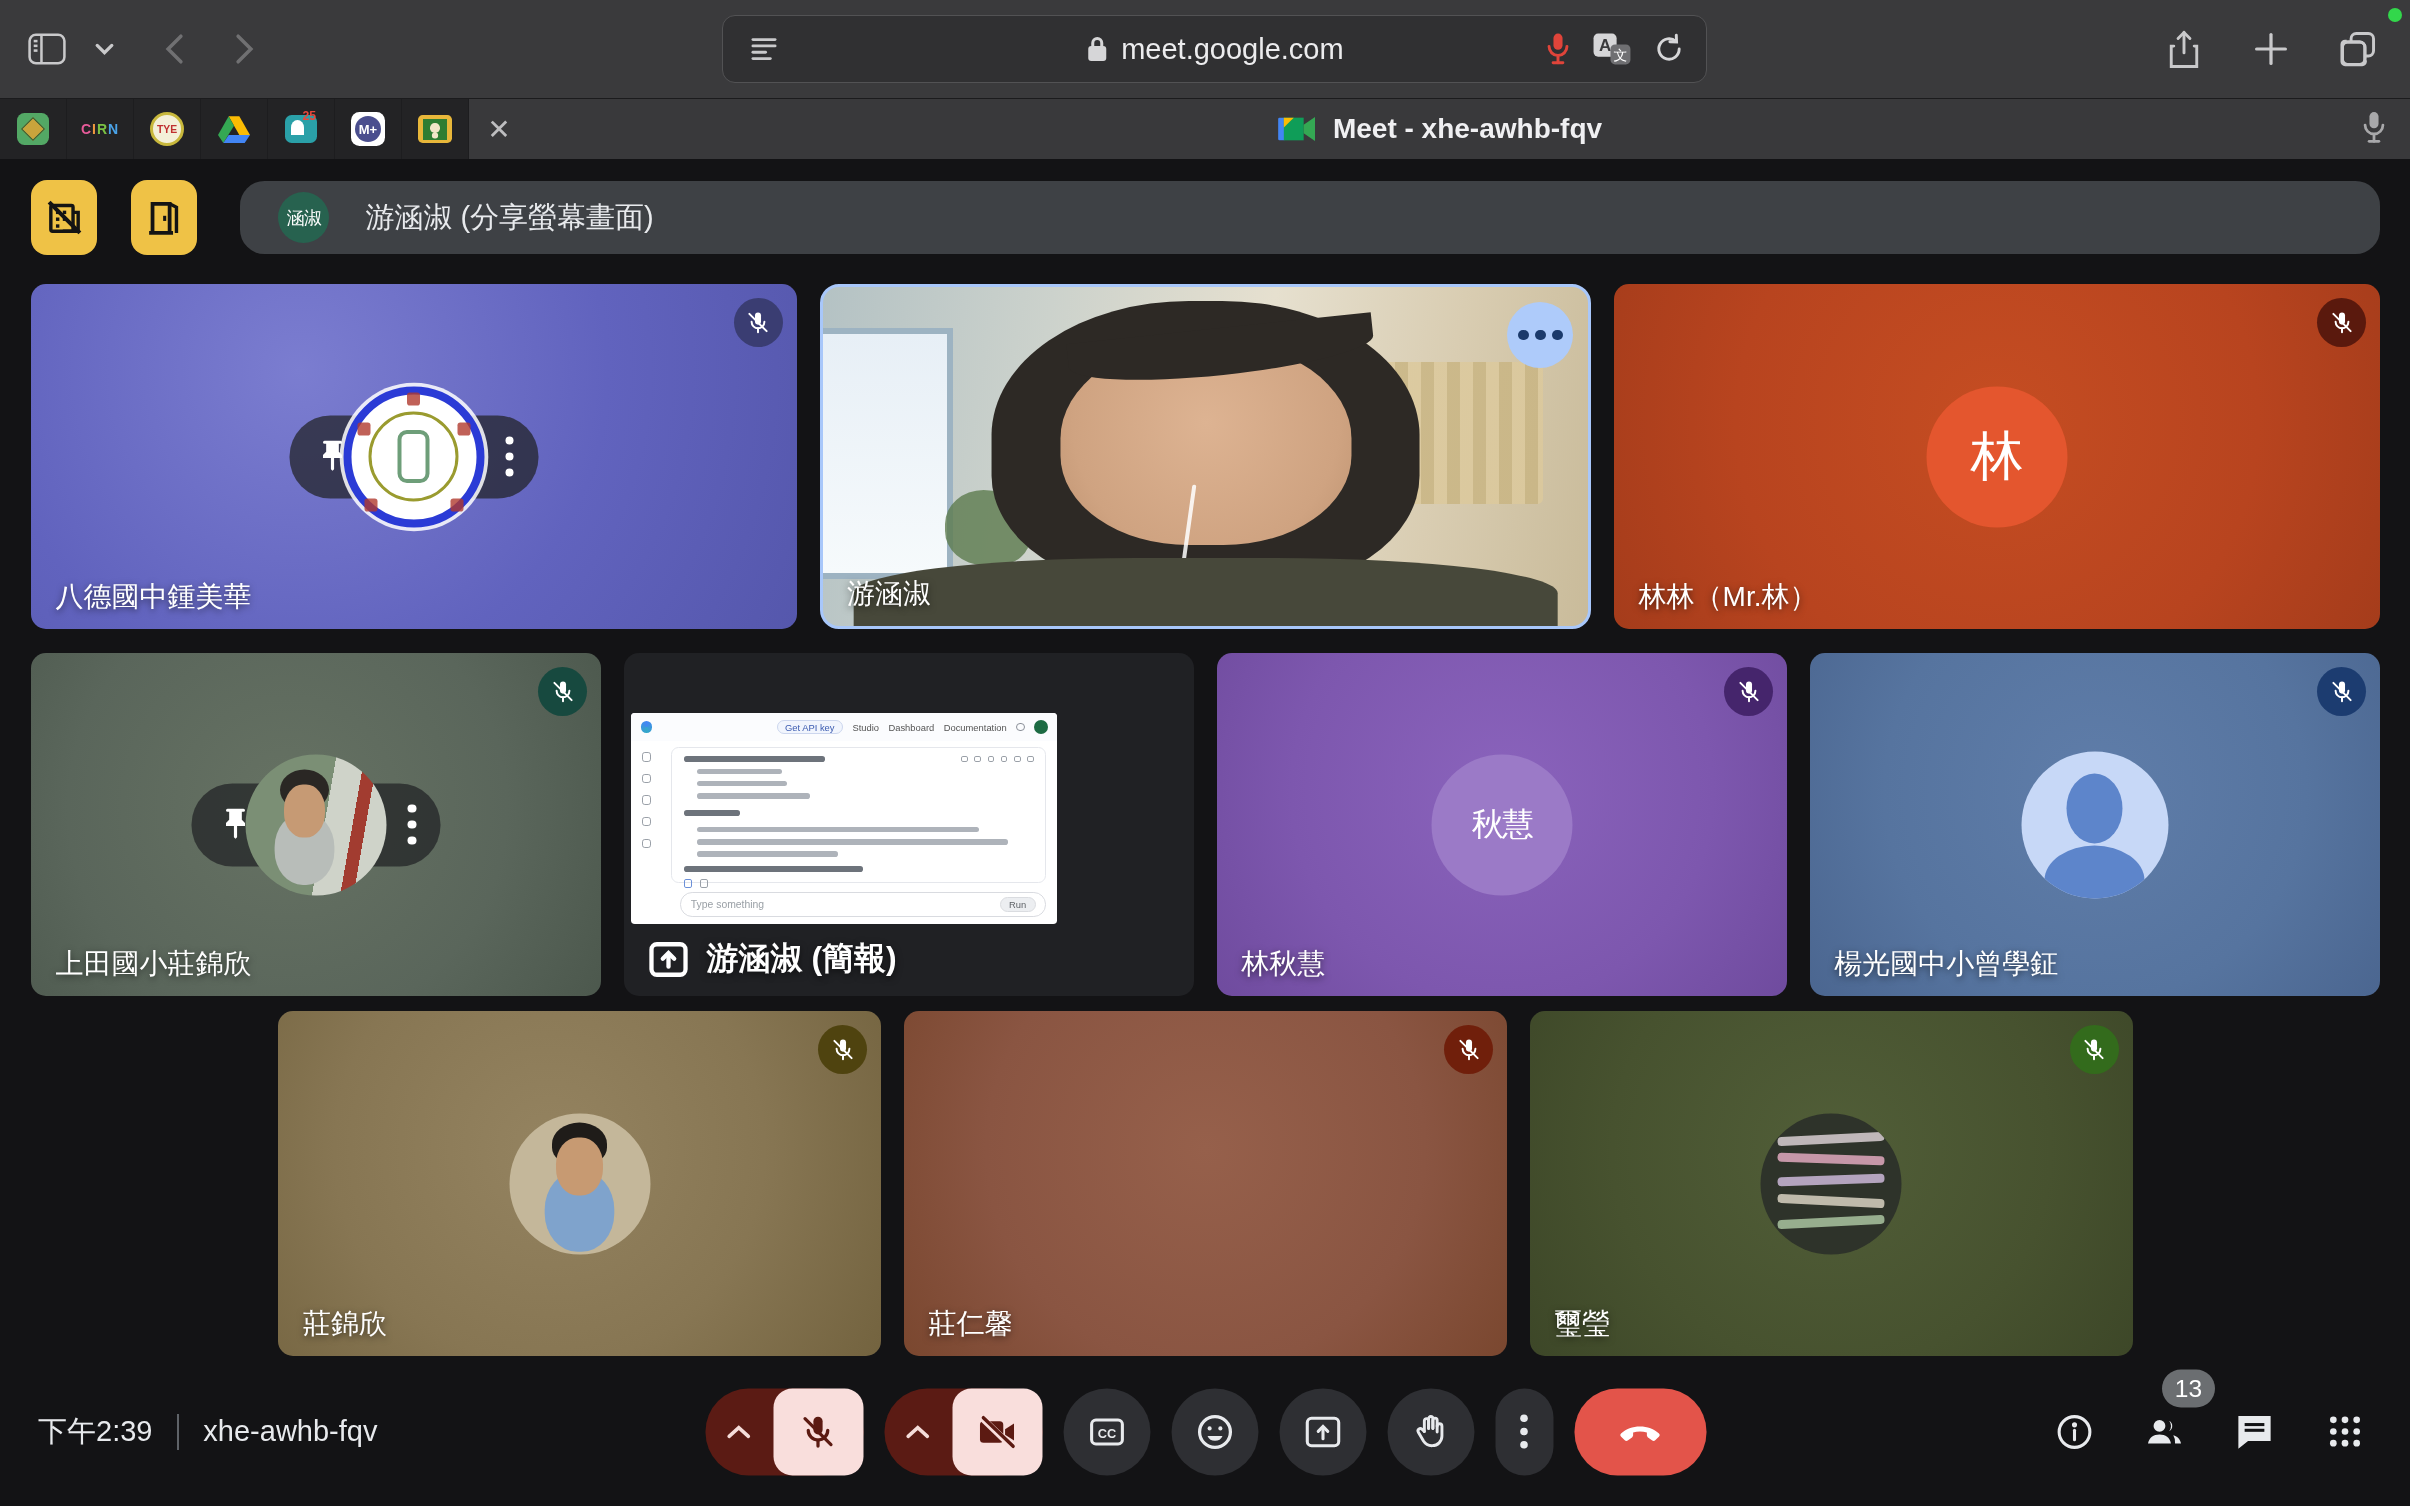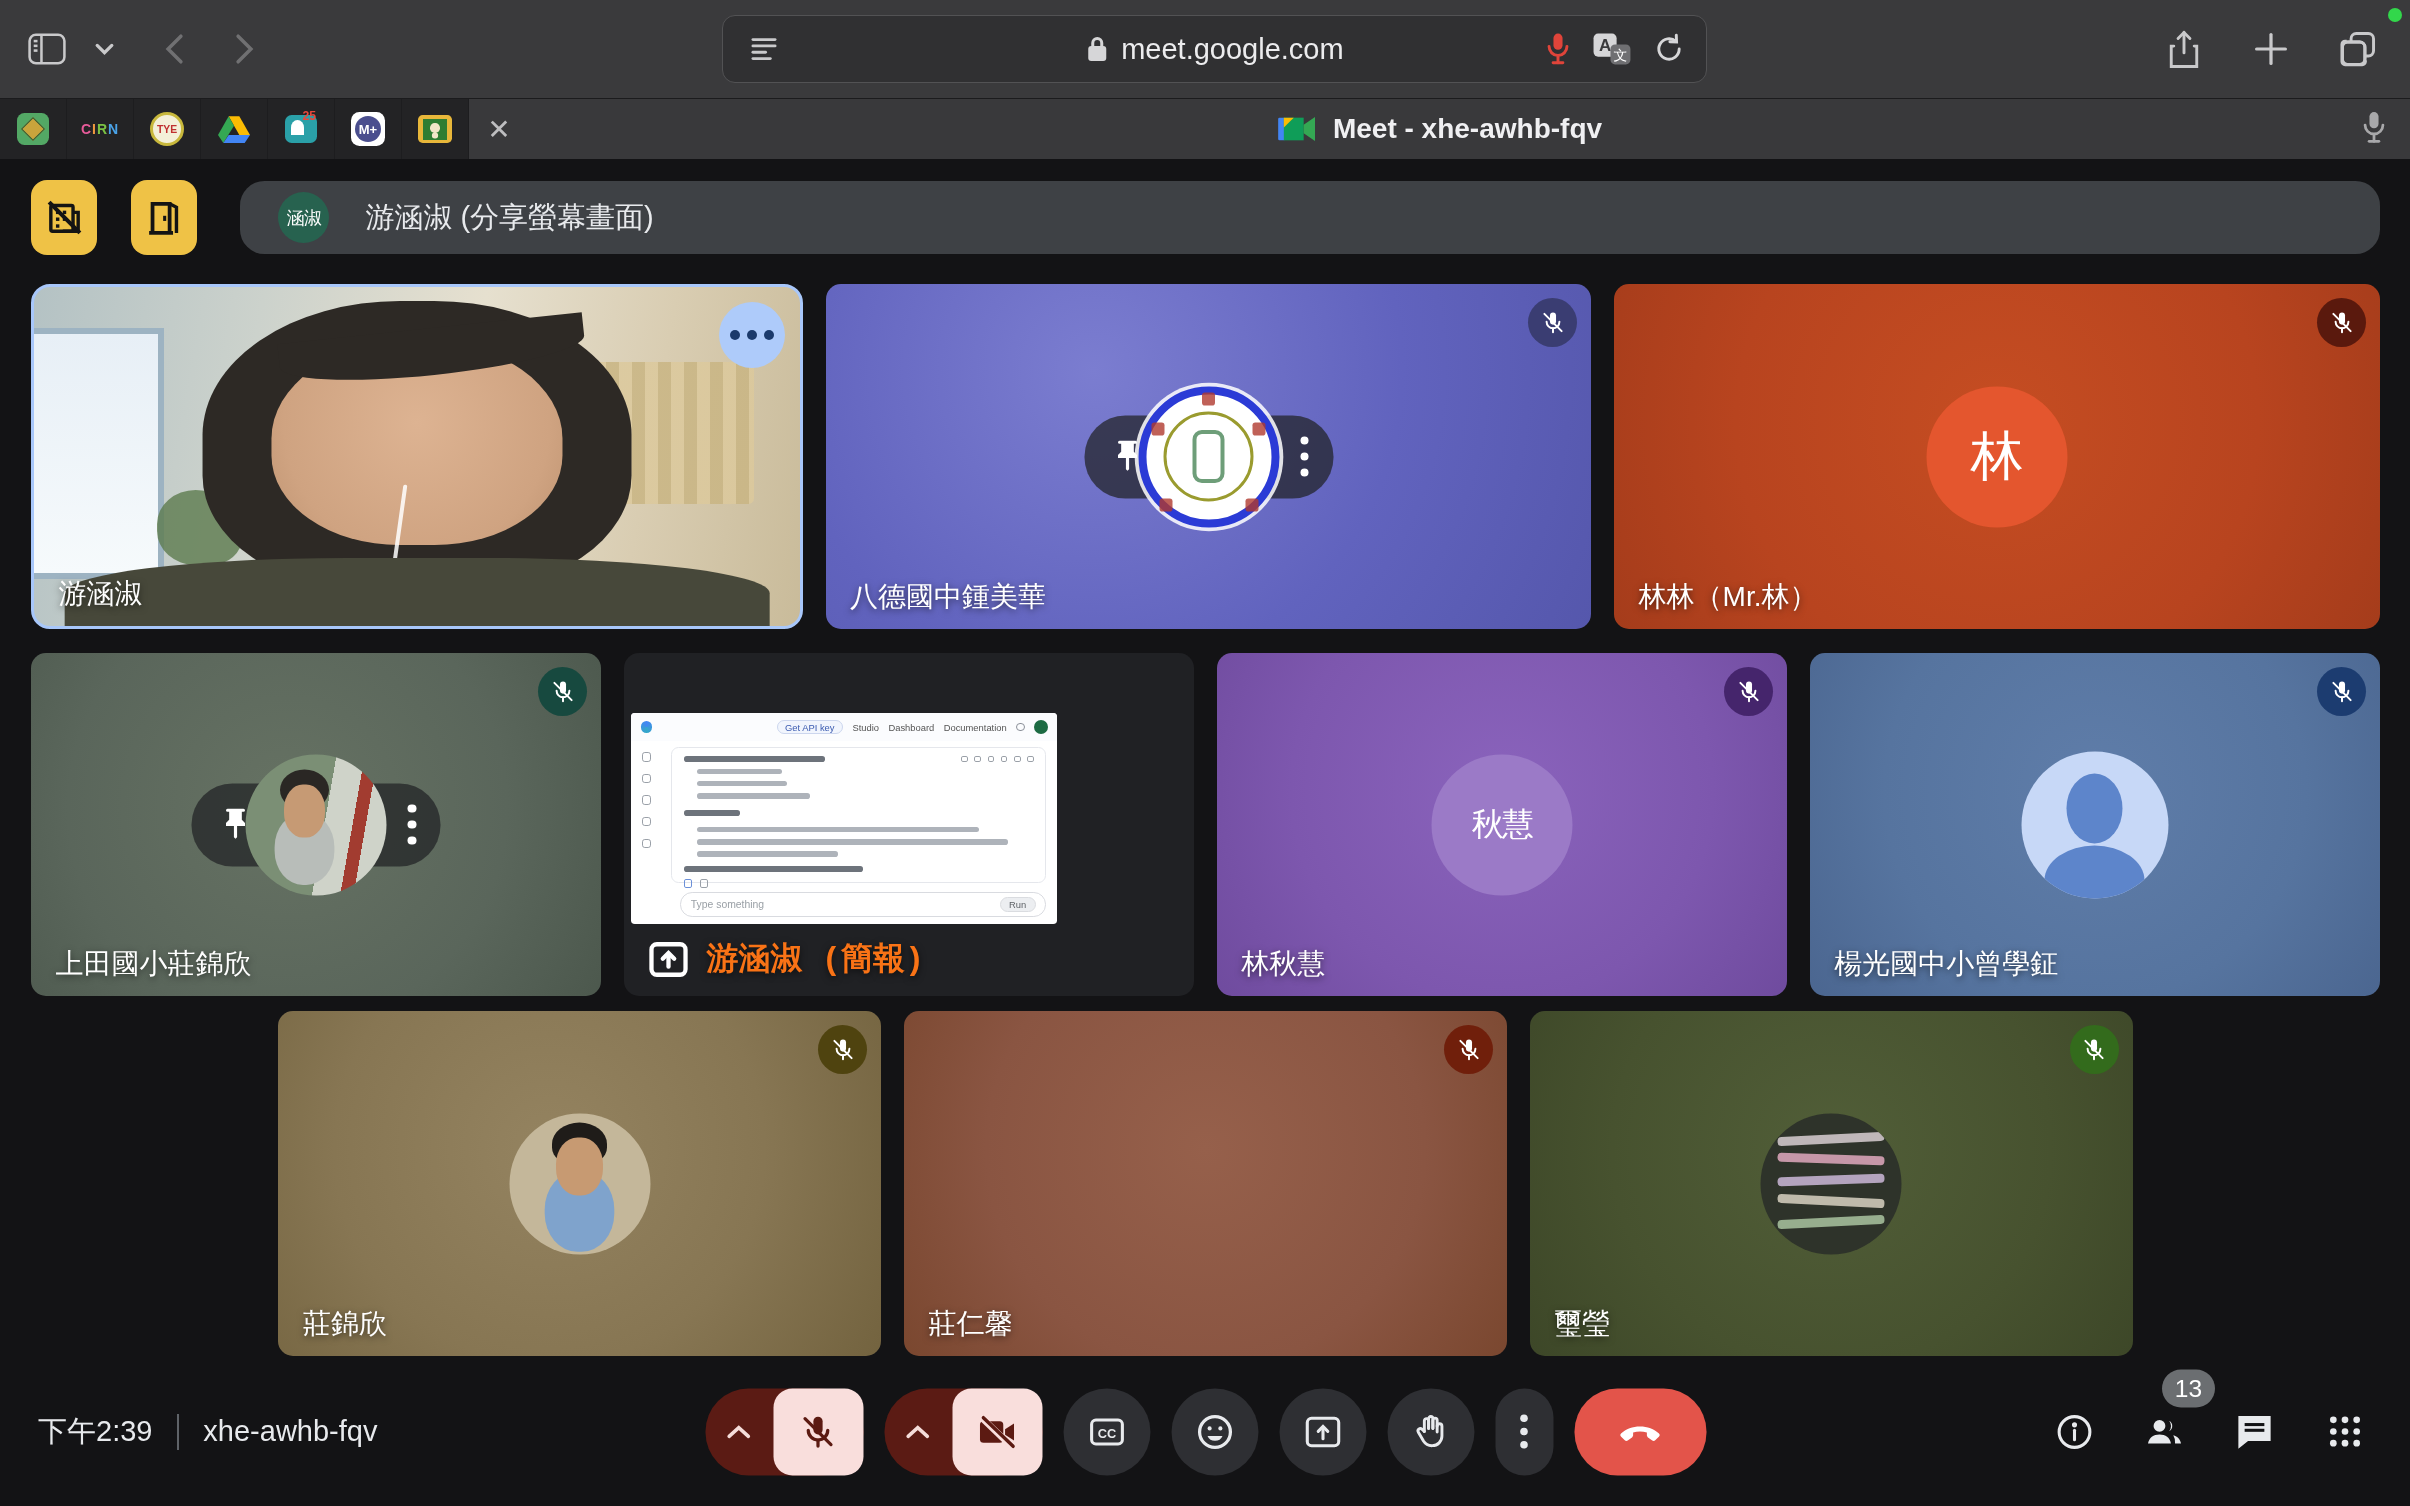--- a/index.html
+++ b/index.html
@@ -160,21 +160,21 @@
   .mc-icons { margin-left:auto; display:flex; gap:6.6px; }
   .mc-icons i { width:6.6px; height:6.6px; border:1.1px solid #9aa0a8; border-radius:1.9px; }
   .mc-line { height:5.6px; border-radius:2.8px; background:#aeb3ba; margin:6.6px 0 0 13px; }
   .mc-line.hd { margin-left:0; background:#6d737b; width:56px; }
   .mc-thumbs { margin-top:7.5px; display:flex; gap:7.5px; }
   .mc-thumbs i { width:8.5px; height:8.5px; border:1.2px solid #6a8fd8; border-radius:1.9px; }
   .mini-input { position:absolute; left:49px; right:11.3px; bottom:7.5px; height:24.5px; border:0.9px solid #d9dbe0; border-radius:12.2px; display:flex; align-items:center; padding:0 9.4px; background:#fff; }
   .mini-ph { color:#9aa0a6; font-size:10.4px; }
   .mini-run { margin-left:auto; background:#eceef1; border:0.9px solid #dadce0; color:#5f6368; border-radius:10.4px; padding:0.9px 8.5px; font-size:9.4px; }
   .pres-label { position:absolute; left:22.6px; bottom:15px; display:flex; align-items:center; gap:17px; z-index:6; }
-  .pres-label .txt { color:#f97316; font-size:32px; font-weight:600; text-shadow:0 1.9px 7.5px rgba(0,0,0,.6);font-family:Liberation Mono, monospace; }
+  .pres-label .txt { color:#ffffff; font-size:32px; font-weight:600; text-shadow:0 1.9px 7.5px rgba(0,0,0,.6); }
 
   
   .bottombar { position:absolute; left:0; right:0; bottom:0; height:151px; }
   .bb-left { position:absolute; left:38px; top:50%; transform:translateY(-50%); display:flex; align-items:center; gap:24.5px; color:#e8eaed; font-size:29px; }
   .bb-div { width:1.9px; height:36px; background:#5f6368; }
   .controls { position:absolute; left:50%; top:50%; transform:translate(-50%,-50%); display:flex; align-items:center; gap:21px; }
   .cgroup { display:flex; align-items:center; background:#5b1b14; border-radius:43px; height:87px; }
   .caret { width:68px; display:flex; align-items:center; justify-content:center; }
   .cbtn-pink { width:90px; height:87px; border-radius:19px; background:#f9dedc; display:flex; align-items:center; justify-content:center; }
   .cbtn { width:87px; height:87px; border-radius:50%; background:#2e2f33; display:flex; align-items:center; justify-content:center; }
@@ -366,67 +366,67 @@
           </svg>
       </span>
       <div class="pill">
         <span class="pill-av">涵淑</span>
         <span class="pill-txt">游涵淑 (分享螢幕畫面)</span>
       </div>
     </div>
 
     <div class="grid-row row-1">
 
+      <div class="tile pt1">
+        <div class="badge">
+          <svg width="28" height="28" viewBox="0 0 24 24" fill="none" stroke="#fff" stroke-width="1.7" stroke-linecap="round">
+              <rect x="9.4" y="3" width="5.2" height="10.4" rx="2.6" fill="#fff" stroke="none"></rect>
+              <path d="M6.5 11a5.5 5.5 0 0 0 11 0"></path>
+              <line x1="12" y1="16.5" x2="12" y2="20"></line>
+              <line x1="4.6" y1="4.2" x2="19.4" y2="19"></line>
+            </svg>
+        </div>
+        <div class="hoverpill">
+          <svg width="38" height="38" viewBox="0 0 24 24" fill="#fff">
+              <path d="M16 9V4h1a1 1 0 0 0 0-2H7a1 1 0 0 0 0 2h1v5l-2 2v2h5v7l1 1 1-1v-7h5v-2l-2-2z"></path>
+            </svg>
+          <span class="hp-dots">
+              <i></i>
+              <i></i>
+              <i></i>
+            </span>
+        </div>
+        <div class="av av-emblem">
+          <span class="ring">
+              <span class="glyph"></span>
+            </span>
+          <span class="m m1"></span>
+            <span class="m m2"></span>
+            <span class="m m3"></span>
+            <span class="m m4"></span>
+            <span class="m m5"></span>
+        </div>
+        <div class="label">八德國中鍾美華</div>
+      </div>
+
       <div class="tile t-video">
         <div class="vid-window"></div>
         <div class="vid-curtain"></div>
         <div class="vid-plant"></div>
         <div class="vid-hair"></div>
         <div class="vid-face"></div>
         <div class="vid-fringe"></div>
         <div class="vid-cord"></div>
         <div class="vid-shirt"></div>
         <div class="menu-btn">
             <i></i>
             <i></i>
             <i></i>
           </div>
         <div class="label">游涵淑</div>
-      </div>
-
-      <div class="tile pt1">
-        <div class="badge">
-          <svg width="28" height="28" viewBox="0 0 24 24" fill="none" stroke="#fff" stroke-width="1.7" stroke-linecap="round">
-              <rect x="9.4" y="3" width="5.2" height="10.4" rx="2.6" fill="#fff" stroke="none"></rect>
-              <path d="M6.5 11a5.5 5.5 0 0 0 11 0"></path>
-              <line x1="12" y1="16.5" x2="12" y2="20"></line>
-              <line x1="4.6" y1="4.2" x2="19.4" y2="19"></line>
-            </svg>
-        </div>
-        <div class="hoverpill">
-          <svg width="38" height="38" viewBox="0 0 24 24" fill="#fff">
-              <path d="M16 9V4h1a1 1 0 0 0 0-2H7a1 1 0 0 0 0 2h1v5l-2 2v2h5v7l1 1 1-1v-7h5v-2l-2-2z"></path>
-            </svg>
-          <span class="hp-dots">
-              <i></i>
-              <i></i>
-              <i></i>
-            </span>
-        </div>
-        <div class="av av-emblem">
-          <span class="ring">
-              <span class="glyph"></span>
-            </span>
-          <span class="m m1"></span>
-            <span class="m m2"></span>
-            <span class="m m3"></span>
-            <span class="m m4"></span>
-            <span class="m m5"></span>
-        </div>
-        <div class="label">八德國中鍾美華</div>
       </div>
 
 
       <div class="tile pt3">
         <div class="badge">
           <svg width="28" height="28" viewBox="0 0 24 24" fill="none" stroke="#fff" stroke-width="1.7" stroke-linecap="round">
               <rect x="9.4" y="3" width="5.2" height="10.4" rx="2.6" fill="#fff" stroke="none"></rect>
               <path d="M6.5 11a5.5 5.5 0 0 0 11 0"></path>
               <line x1="12" y1="16.5" x2="12" y2="20"></line>
               <line x1="4.6" y1="4.2" x2="19.4" y2="19"></line>

